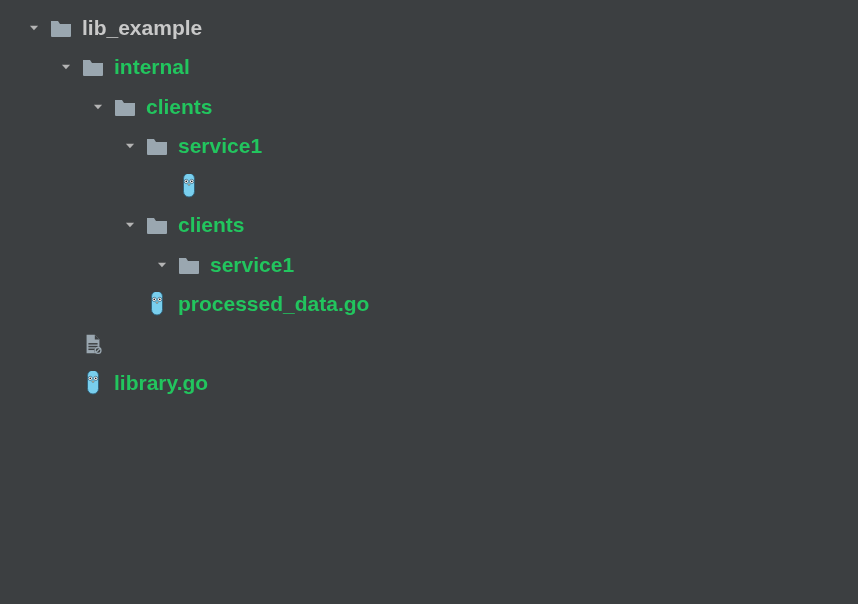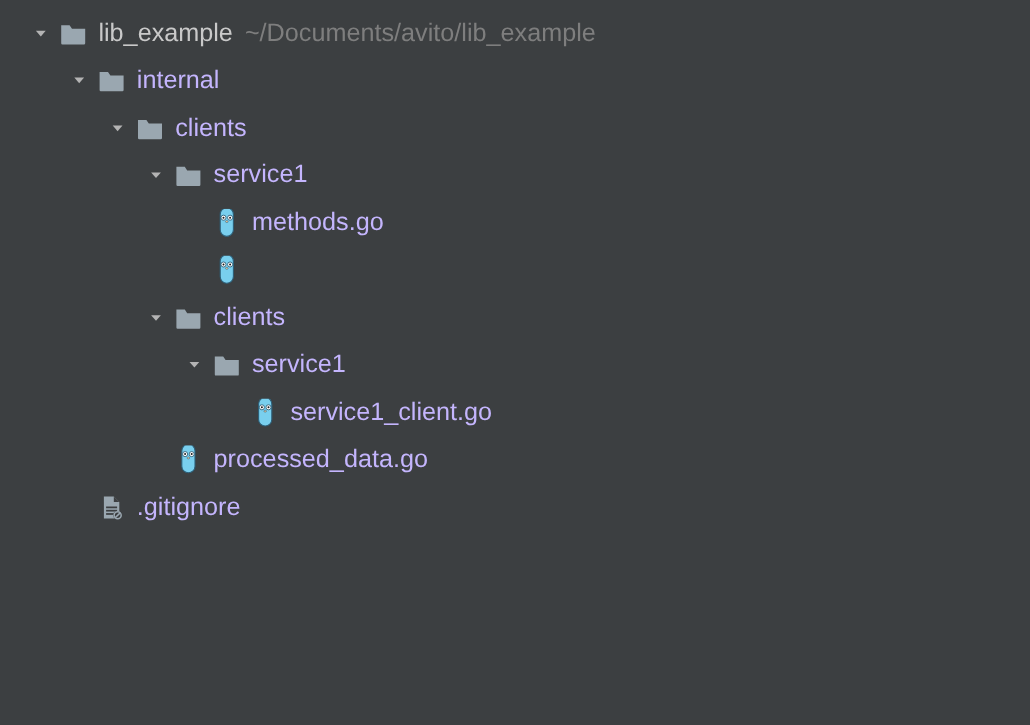--- a/index.html
+++ b/index.html
@@ -30,22 +30,22 @@
   }
   .chevron.ph { visibility: hidden; }
   .chevron svg { width: 14px; height: 14px; display:block; }
   .icon {
     width: 26px; height: 26px;
     display: inline-flex;
     align-items: center; justify-content: center;
     flex: 0 0 26px;
     margin-right: 8px;
   }
-  .lbl { color: #c4b5fd; }
-  .bold { font-weight: 400; color: #c9c9c9; }
+  .lbl { color: #22c55e; font-weight: bold; }
+  .bold { font-weight: 700; color: #c9c9c9; }
   .hint { color: #7e7e7e; margin-left: 10px; font-weight: 400; }
   
   .pad { display:flex; align-items:center; height:100%; }
 </style>
 </head>
 <body>
 
 <svg width="0" height="0" style="position:absolute">
   <defs>
 
@@ -99,21 +99,20 @@
           <svg>
             <use href="#sym-chev-down"></use>
           </svg>
         </span>
       <span class="icon">
           <svg width="24" height="24">
             <use href="#sym-folder"></use>
           </svg>
         </span>
       <span class="lbl bold">lib_example</span>
-      <span class="hint">~/Documents/avito/lib_example</span>
     </div>
   </div>
 
   <div class="row">
     <div class="pad" style="padding-left:48px">
       <span class="chevron">
           <svg>
             <use href="#sym-chev-down"></use>
           </svg>
         </span>
@@ -151,128 +150,112 @@
         </span>
       <span class="icon">
           <svg width="24" height="24">
             <use href="#sym-folder"></use>
           </svg>
         </span>
       <span class="lbl">service1</span>
     </div>
   </div>
 
+
   <div class="row">
     <div class="pad" style="padding-left:144px">
       <span class="chevron ph">
           <svg>
             <use href="#sym-chev-down"></use>
           </svg>
         </span>
       <span class="icon">
           <svg width="22" height="24">
             <use href="#sym-go"></use>
           </svg>
         </span>
-      <span class="lbl">methods.go</span>
+    </div>
+  </div>
+
+
+  <div class="row">
+    <div class="pad" style="padding-left:112px">
+      <span class="chevron">
+          <svg>
+            <use href="#sym-chev-down"></use>
+          </svg>
+        </span>
+      <span class="icon">
+          <svg width="24" height="24">
+            <use href="#sym-folder"></use>
+          </svg>
+        </span>
+      <span class="lbl">clients</span>
     </div>
   </div>
 
   <div class="row">
     <div class="pad" style="padding-left:144px">
+      <span class="chevron">
+          <svg>
+            <use href="#sym-chev-down"></use>
+          </svg>
+        </span>
+      <span class="icon">
+          <svg width="24" height="24">
+            <use href="#sym-folder"></use>
+          </svg>
+        </span>
+      <span class="lbl">service1</span>
+    </div>
+  </div>
+
+
+
+  <div class="row">
+    <div class="pad" style="padding-left:112px">
       <span class="chevron ph">
           <svg>
             <use href="#sym-chev-down"></use>
           </svg>
         </span>
       <span class="icon">
           <svg width="22" height="24">
             <use href="#sym-go"></use>
           </svg>
         </span>
-    </div>
-  </div>
-
-
-  <div class="row">
-    <div class="pad" style="padding-left:112px">
-      <span class="chevron">
-          <svg>
-            <use href="#sym-chev-down"></use>
-          </svg>
-        </span>
-      <span class="icon">
-          <svg width="24" height="24">
-            <use href="#sym-folder"></use>
-          </svg>
-        </span>
-      <span class="lbl">clients</span>
-    </div>
-  </div>
-
-  <div class="row">
-    <div class="pad" style="padding-left:144px">
-      <span class="chevron">
-          <svg>
-            <use href="#sym-chev-down"></use>
-          </svg>
-        </span>
-      <span class="icon">
-          <svg width="24" height="24">
-            <use href="#sym-folder"></use>
-          </svg>
-        </span>
-      <span class="lbl">service1</span>
-    </div>
-  </div>
-
-  <div class="row">
-    <div class="pad" style="padding-left:176px">
+      <span class="lbl">processed_data.go</span>
+    </div>
+  </div>
+
+  <div class="row">
+    <div class="pad" style="padding-left:48px">
+      <span class="chevron ph">
+          <svg>
+            <use href="#sym-chev-down"></use>
+          </svg>
+        </span>
+      <span class="icon">
+          <svg width="22" height="24">
+            <use href="#sym-file-ignore"></use>
+          </svg>
+        </span>
+    </div>
+  </div>
+
+
+  <div class="row">
+    <div class="pad" style="padding-left:48px">
       <span class="chevron ph">
           <svg>
             <use href="#sym-chev-down"></use>
           </svg>
         </span>
       <span class="icon">
           <svg width="22" height="24">
             <use href="#sym-go"></use>
           </svg>
         </span>
-      <span class="lbl">service1_client.go</span>
-    </div>
-  </div>
-
-
-  <div class="row">
-    <div class="pad" style="padding-left:112px">
-      <span class="chevron ph">
-          <svg>
-            <use href="#sym-chev-down"></use>
-          </svg>
-        </span>
-      <span class="icon">
-          <svg width="22" height="24">
-            <use href="#sym-go"></use>
-          </svg>
-        </span>
-      <span class="lbl">processed_data.go</span>
-    </div>
-  </div>
-
-  <div class="row">
-    <div class="pad" style="padding-left:48px">
-      <span class="chevron ph">
-          <svg>
-            <use href="#sym-chev-down"></use>
-          </svg>
-        </span>
-      <span class="icon">
-          <svg width="22" height="24">
-            <use href="#sym-file-ignore"></use>
-          </svg>
-        </span>
-      <span class="lbl">.gitignore</span>
-    </div>
-  </div>
-
-
+      <span class="lbl">library.go</span>
+    </div>
+  </div>
 
 </div>
 
 </body></html>

